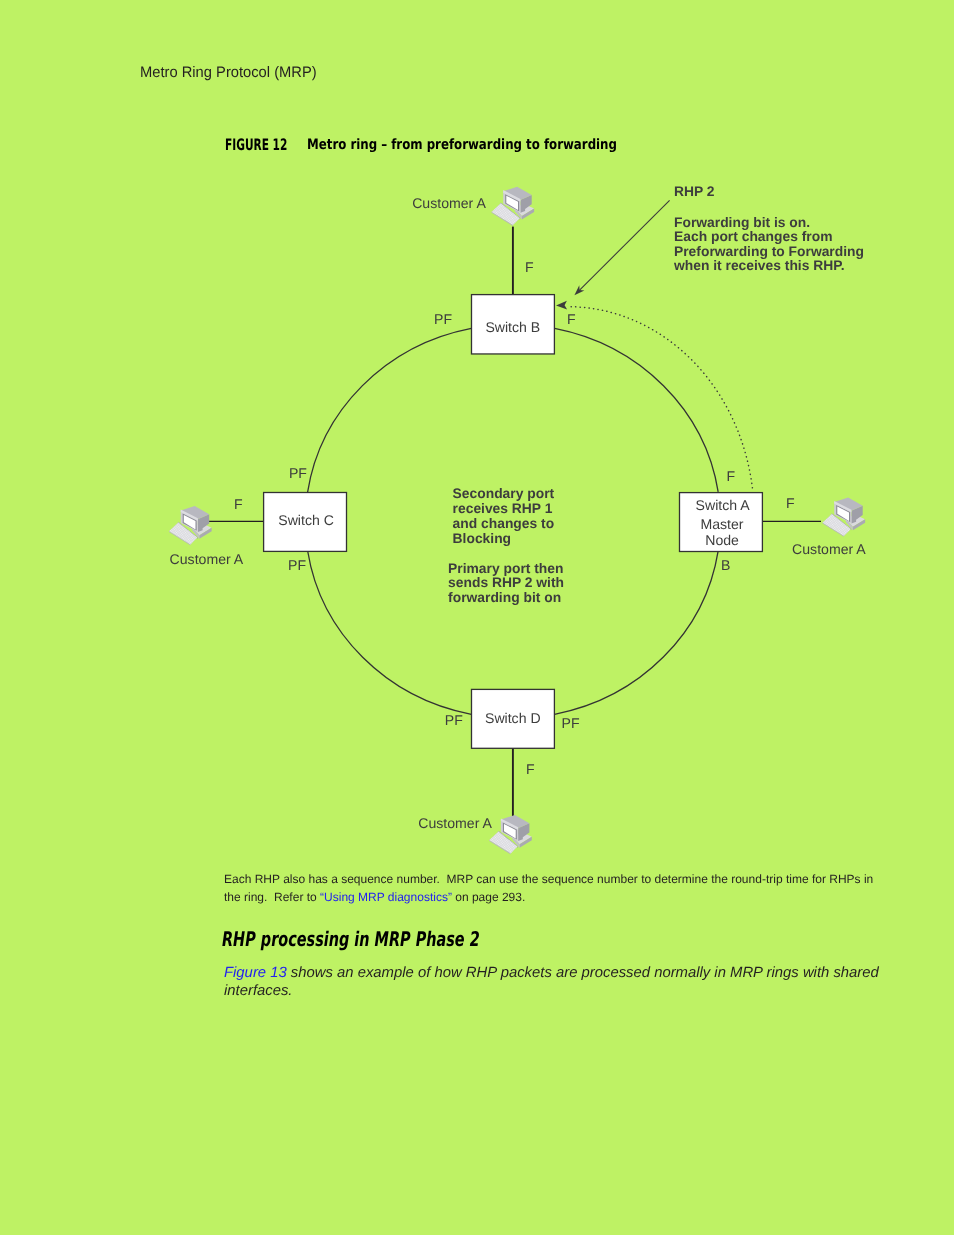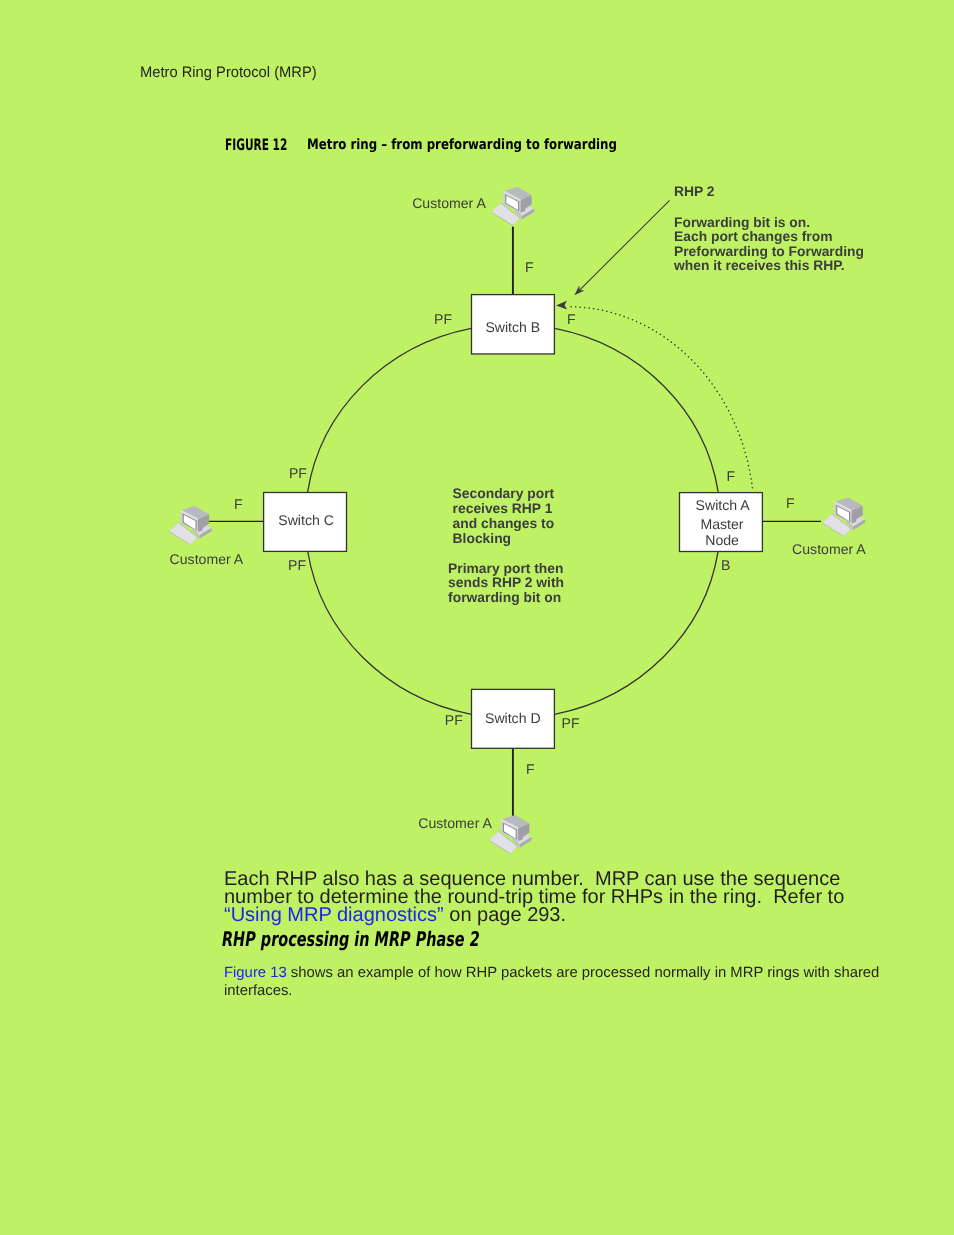--- a/index.html
+++ b/index.html
@@ -13,26 +13,26 @@
              color:#000;white-space:nowrap;line-height:16px;
              font-family:"DejaVu Sans Condensed","Liberation Sans",sans-serif;
              transform:scaleX(0.746);transform-origin:left top;}
   .fig-caption{position:absolute;left:307.4px;top:138.1px;font-size:14.3px;font-weight:bold;color:#000;white-space:nowrap;
              line-height:14px;
              font-family:"DejaVu Sans Condensed","Liberation Sans",sans-serif;
              transform:scaleX(0.917);transform-origin:left top;}
 
   svg#diagram{position:absolute;left:0;top:0;}
 
-  .body-block{position:absolute;left:224px;top:869.5px;width:655px;font-size:20px;line-height:18.1px;color:#231f20;white-space:pre-wrap;}
+  .body-block{position:absolute;left:224px;top:869.5px;width:655px;font-size:12px;line-height:18.1px;color:#231f20;white-space:pre-wrap;}
   a.xref{color:#2222ee;text-decoration:none;}
   .sec-heading{position:absolute;left:222px;top:928.5px;font-size:20.2px;font-weight:bold;font-style:italic;color:#000;
                font-family:"DejaVu Sans Condensed","Liberation Sans",sans-serif;white-space:nowrap;
                transform:scaleX(0.795);transform-origin:left top;line-height:20px;}
-  .body-block2{position:absolute;left:224px;top:964px;width:660px;font-size:14.85px;line-height:18.1px;color:#231f20;}
+  .body-block2{position:absolute;left:224px;top:964px;width:660px;font-size:14.85px;line-height:18.1px;color:#231f20;font-style:italic;}
 </style>
 </head>
 <body>
 
 <div class="page">
 
   <div class="running-head">Metro Ring Protocol (MRP)</div>
 
   <div class="fig-label">FIGURE 12</div>
   <div class="fig-caption">Metro ring – from preforwarding to forwarding</div>

